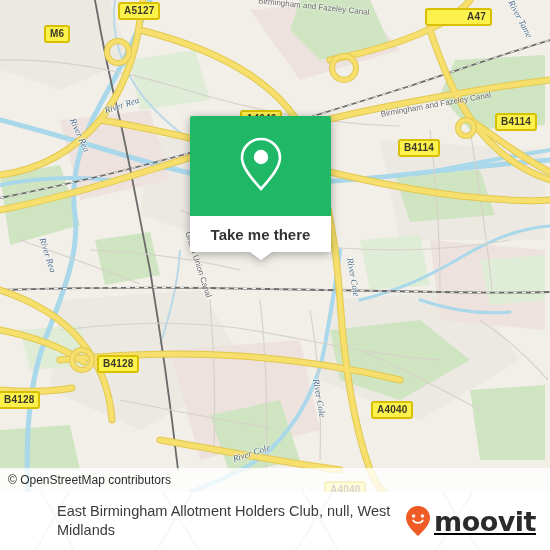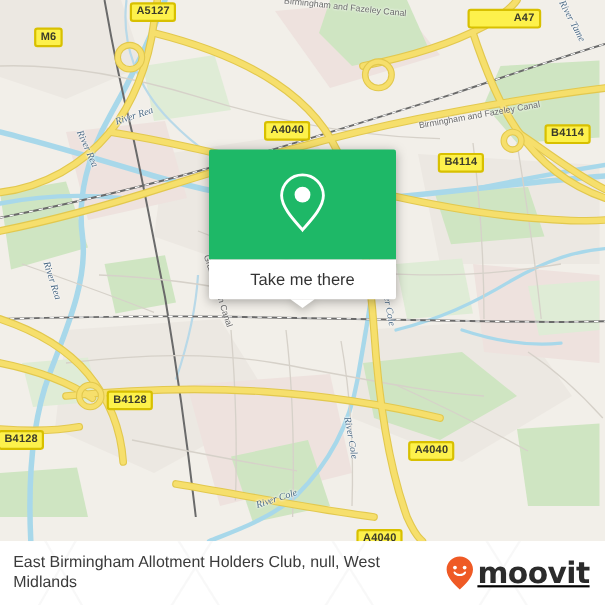--- a/index.html
+++ b/index.html
@@ -45,22 +45,23 @@
     font-family:"Liberation Serif", serif;
     text-shadow:0 0 2px #fff,0 0 2px #fff,0 0 3px #fff;
   }
   .plabel{
     position:absolute;color:#6b6b6b;font-size:8px;white-space:nowrap;
     text-shadow:0 0 2px #fff,0 0 3px #fff;
   }
 
   
   .popup{
-    position:absolute;left:190px;top:136px;width:170px;
+    position:absolute;left:190px;top:116px;width:141px;
     filter:drop-shadow(0 2px 5px rgba(0,0,0,.32));
+    font-weight:bold;
   }
   .popup-top{
     height:100px;background:#1eb867;
     display:flex;align-items:center;justify-content:center;
     border-radius:2px 2px 0 0;
   }
   .popup-bottom{
     height:36px;background:#ffffff;
     display:flex;align-items:center;justify-content:center;
     border-radius:0 0 2px 2px;
@@ -92,21 +93,21 @@
     position:absolute;left:0;top:492px;width:550px;height:58px;
     background:#ffffff;
     overflow:hidden;
   }
   .footer-wm{
     position:absolute;left:0;top:-10px;width:550px;height:78px;
     opacity:.05;
   }
   .footer-inner{
     position:relative;height:58px;display:flex;align-items:center;
-    justify-content:space-between;padding:0 14px 0 12px;box-sizing:border-box;
+    justify-content:space-between;padding:0 14px 0 12px;box-sizing:border-box;margin-left:45px;
   }
   .footer-title{
     font-size:14.5px;color:#3b3b3b;line-height:19px;max-width:385px;
     font-family:"Liberation Sans", sans-serif;
   }
   .brand{display:flex;align-items:center;gap:3px;text-decoration:underline;}
   .brand-pin{position:relative;width:26px;height:32px;}
   .brand-name{
     font-size:27px;color:#2b2b2b;font-weight:bold;letter-spacing:-0.5px;
     font-family:"DejaVu Sans", sans-serif;
@@ -251,21 +252,21 @@
     </div>
 
     <div>
       <div class="plabel" style="left:258px;top:2px;transform:rotate(6deg);">Birmingham and Fazeley Canal</div>
       <div class="plabel" style="left:164px;top:260px;transform:rotate(72deg);">Grand Union Canal</div>
       <div class="plabel" style="left:380px;top:100px;transform:rotate(-10deg);">Birmingham and Fazeley Canal</div>
     </div>
 
     <div>
       <div class="shield" style="left:118px;top:2px;">A5127</div>
-      <div class="shield" style="left:31px;top:25px;">M6</div>
+      <div class="shield" style="left:44px;top:25px;">M6</div>
       <div class="shield" style="left:425px;top:8px;padding-left:40px;">A47</div>
       <div class="shield" style="left:495px;top:113px;">B4114</div>
       <div class="shield" style="left:398px;top:139px;">B4114</div>
       <div class="shield" style="left:240px;top:110px;">A4040</div>
       <div class="shield" style="left:97px;top:355px;">B4128</div>
       <div class="shield" style="left:-2px;top:391px;">B4128</div>
       <div class="shield" style="left:371px;top:401px;">A4040</div>
       <div class="shield" style="left:324px;top:481px;">A4040</div>
     </div>
 
@@ -277,20 +278,23 @@
             <circle cx="24" cy="22" r="7.2" fill="#ffffff"></circle>
           </svg>
         </span>
       </div>
       <div class="popup-bottom">
         <span class="popup-label">Take me there</span>
       </div>
       <div class="popup-tail"></div>
     </div>
 
+    <div class="attrib">
+      <span>© OpenStreetMap contributors</span>
+    </div>
   </div>
 
   <div class="footer">
     <svg class="footer-wm" viewBox="0 0 550 78" preserveAspectRatio="none">
       <g stroke="#7a7a7a" stroke-width="2" fill="none">
         <path d="M30,-10 L80,78"></path>
           <path d="M80,-10 L30,78"></path>
         <path d="M150,-10 L205,78"></path>
           <path d="M205,-10 L150,78"></path>
         <path d="M290,-10 L345,78"></path>

